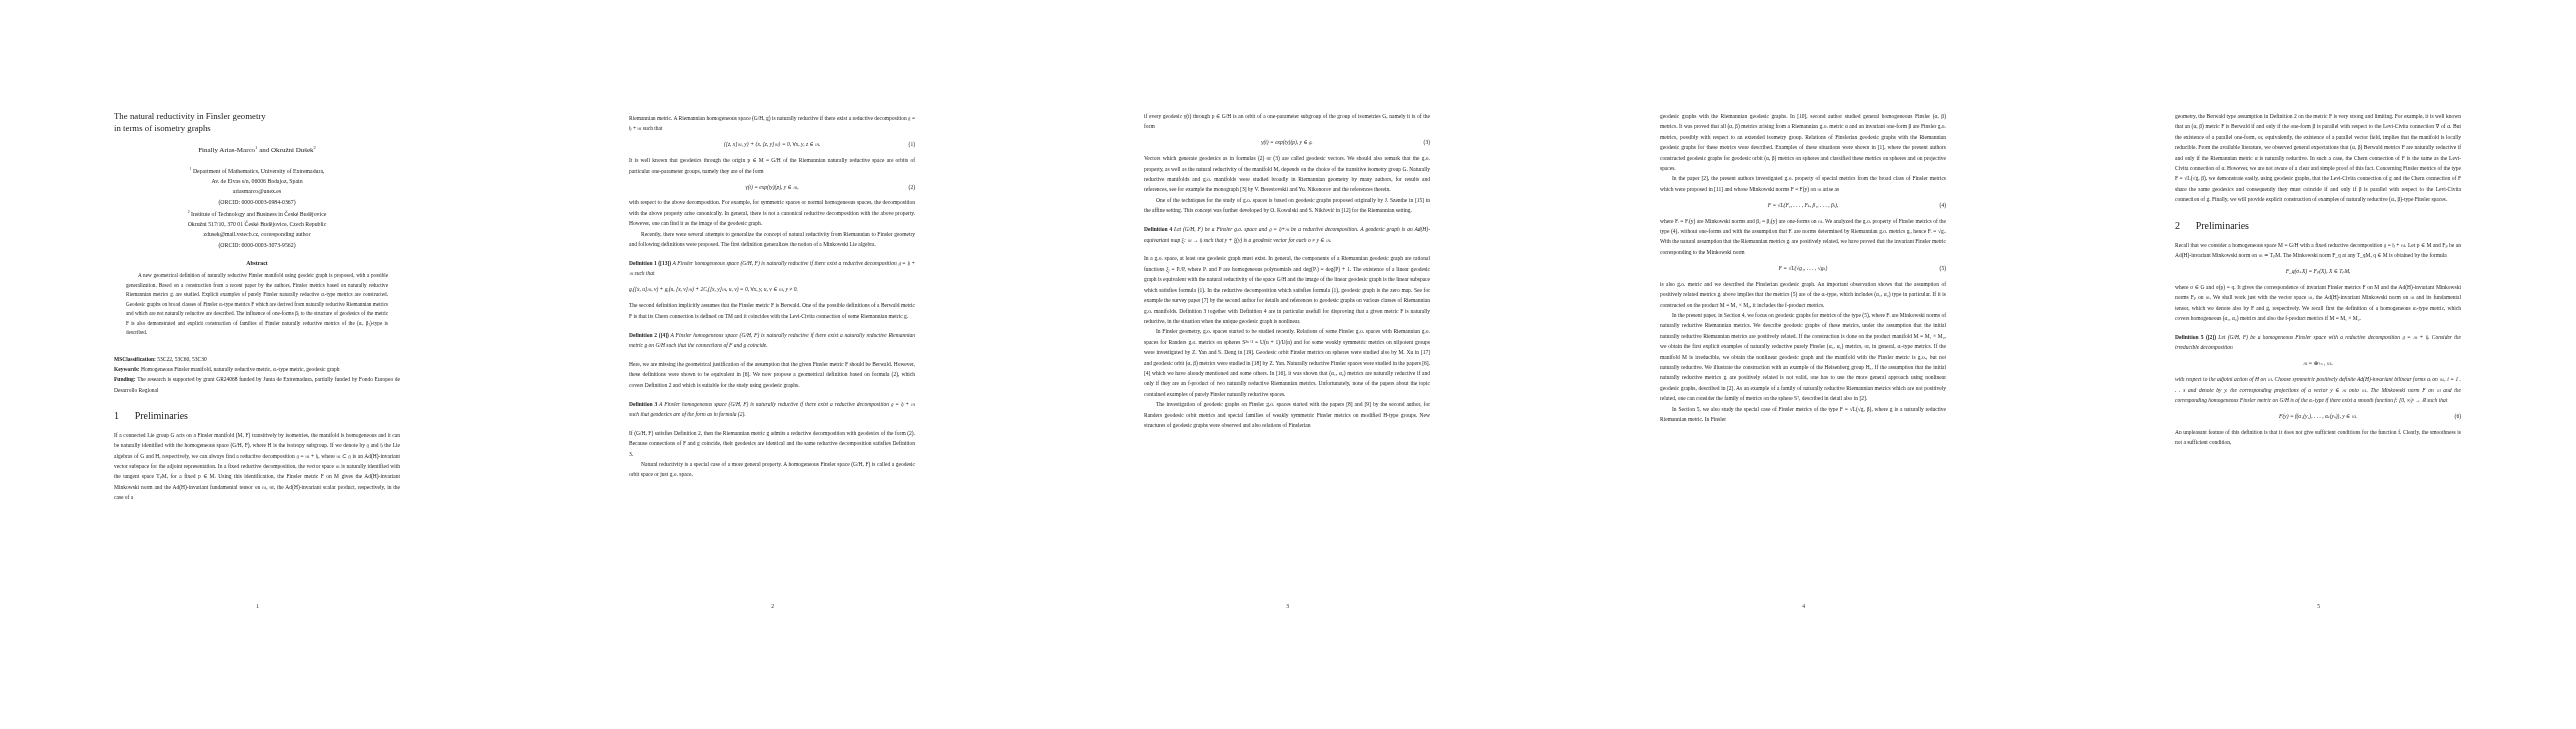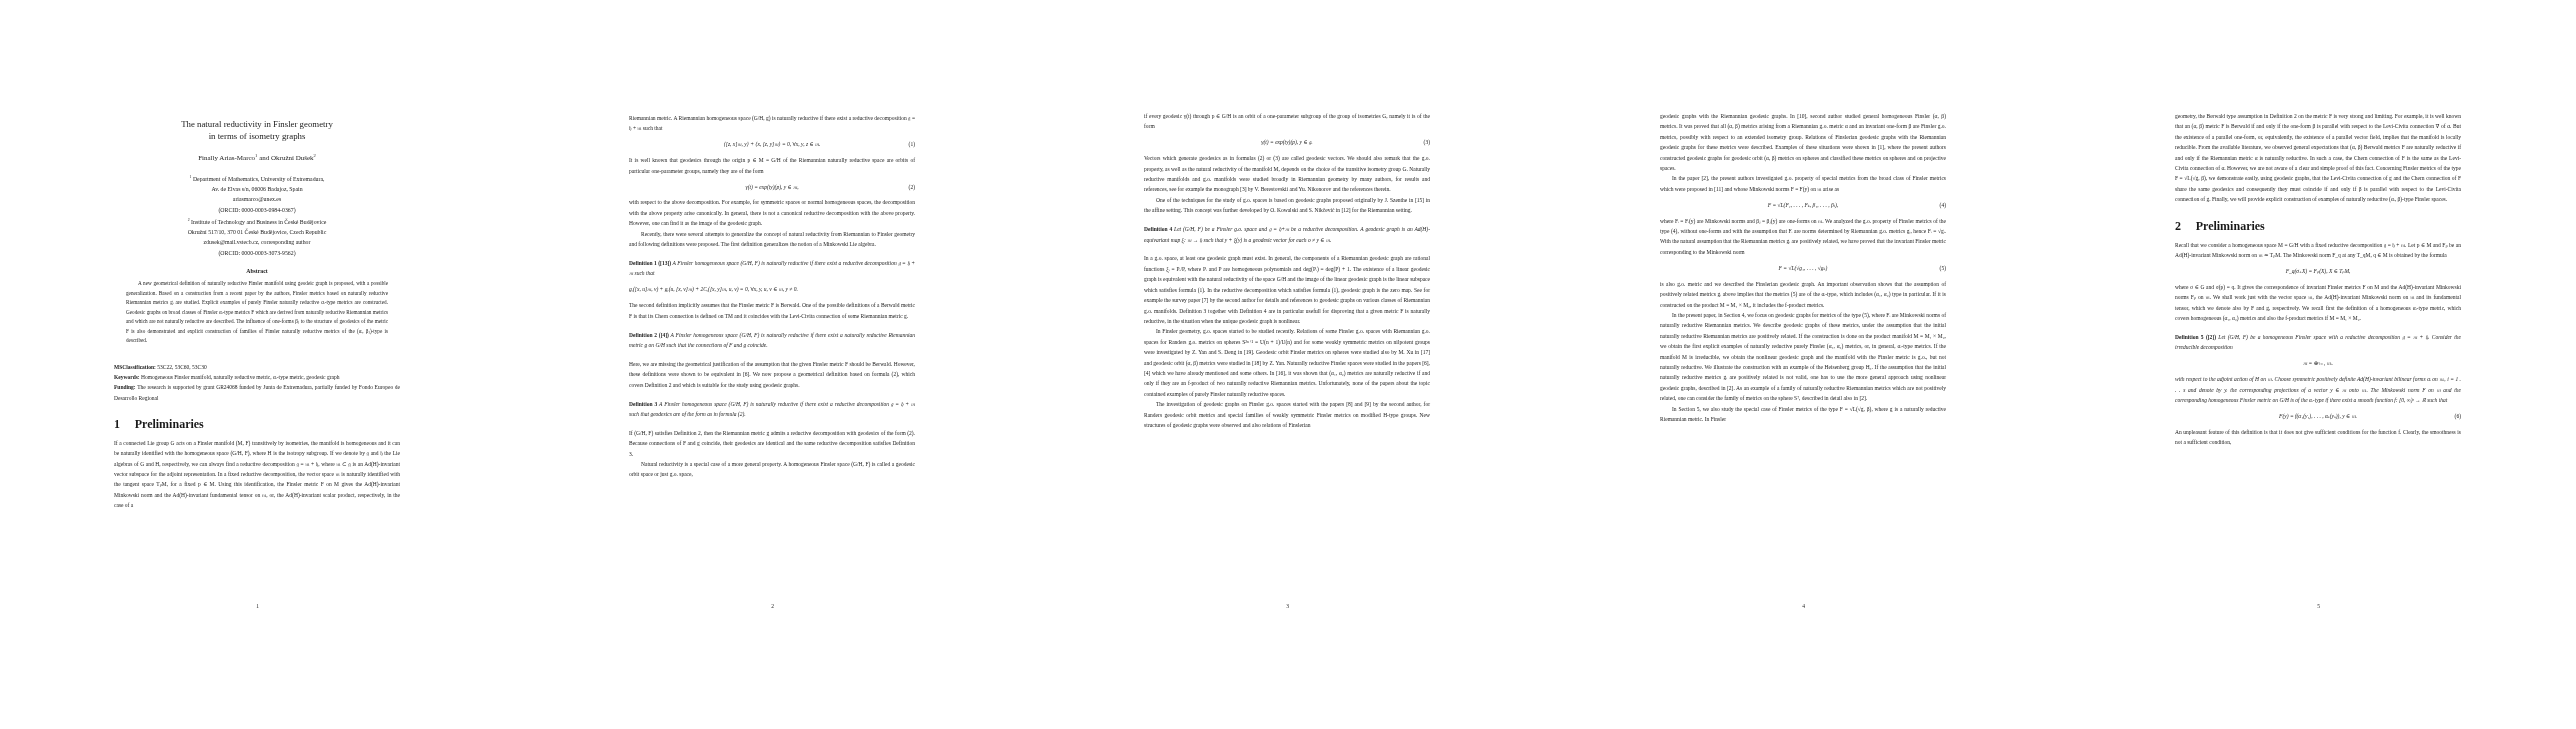--- a/index.html
+++ b/index.html
@@ -8,28 +8,28 @@
   .page { position: absolute; top: 0; width: 515px; height: 729px; background: #fff; }
   .col { position: absolute; left: 114px; width: 286px; font-size: 5.5px; line-height: 10.4px; text-align: justify; }
   .p { margin: 0; }
   .ind { text-indent: 12px; }
   .gap { height: 8.5px; }
   .eq { display: flex; justify-content: center; position: relative; margin: 5.5px 0; font-style: italic; }
   .eq .num { position: absolute; right: 0; font-style: normal; }
   .def-head { font-weight: bold; font-style: normal; }
   .it { font-style: italic; }
   .pagenum { position: absolute; top: 603px; left: 0; width: 100%; text-align: center; font-size: 5.5px; }
-  .title { text-align: center; font-size: 8.8px; line-height: 11.5px; margin-top: 8px; }
+  .title { text-align: left; font-size: 8.8px; line-height: 11.5px; margin-top: 0; }
   .authors { font-size: 7px; text-align: center; margin-top: 8.5px; }
   .aff { text-align: center; font-size: 5.8px; line-height: 10.3px; margin-top: 8.5px; }
   .abs-title { text-align: center; font-weight: bold; font-size: 5.8px; margin-top: 8.5px; }
   .abstract { margin: 2.4px 12px 0 12px; font-size: 5.2px; line-height: 9.5px; text-indent: 12px; }
   .meta { margin-top: 16px; font-size: 5.5px; line-height: 10.3px; }
   .meta b { font-weight: bold; }
-  .section { font-weight: bold; font-size: 12px; margin: 16px 0 8.5px 0; }
+  .section { font-weight: normal; font-size: 10px; margin: 16px 0 8.5px 0; }
   .section .snum { display: inline-block; width: 20.7px; }
   .arxiv { position: absolute; left: 6px; top: 36px; width: 24px; height: 668px; }
   .arxiv span { position: absolute; left: 0; top: 0; transform-origin: 0 0; transform: translate(3.6px, 492px) rotate(-90deg);
                 font-family: "Liberation Serif", serif; font-size: 12.8px; color: #888; white-space: nowrap; letter-spacing: 0.6px; }
   sup { font-size: 65%; }
 </style>
 </head>
 <body>
 
 <div class="arxiv">

